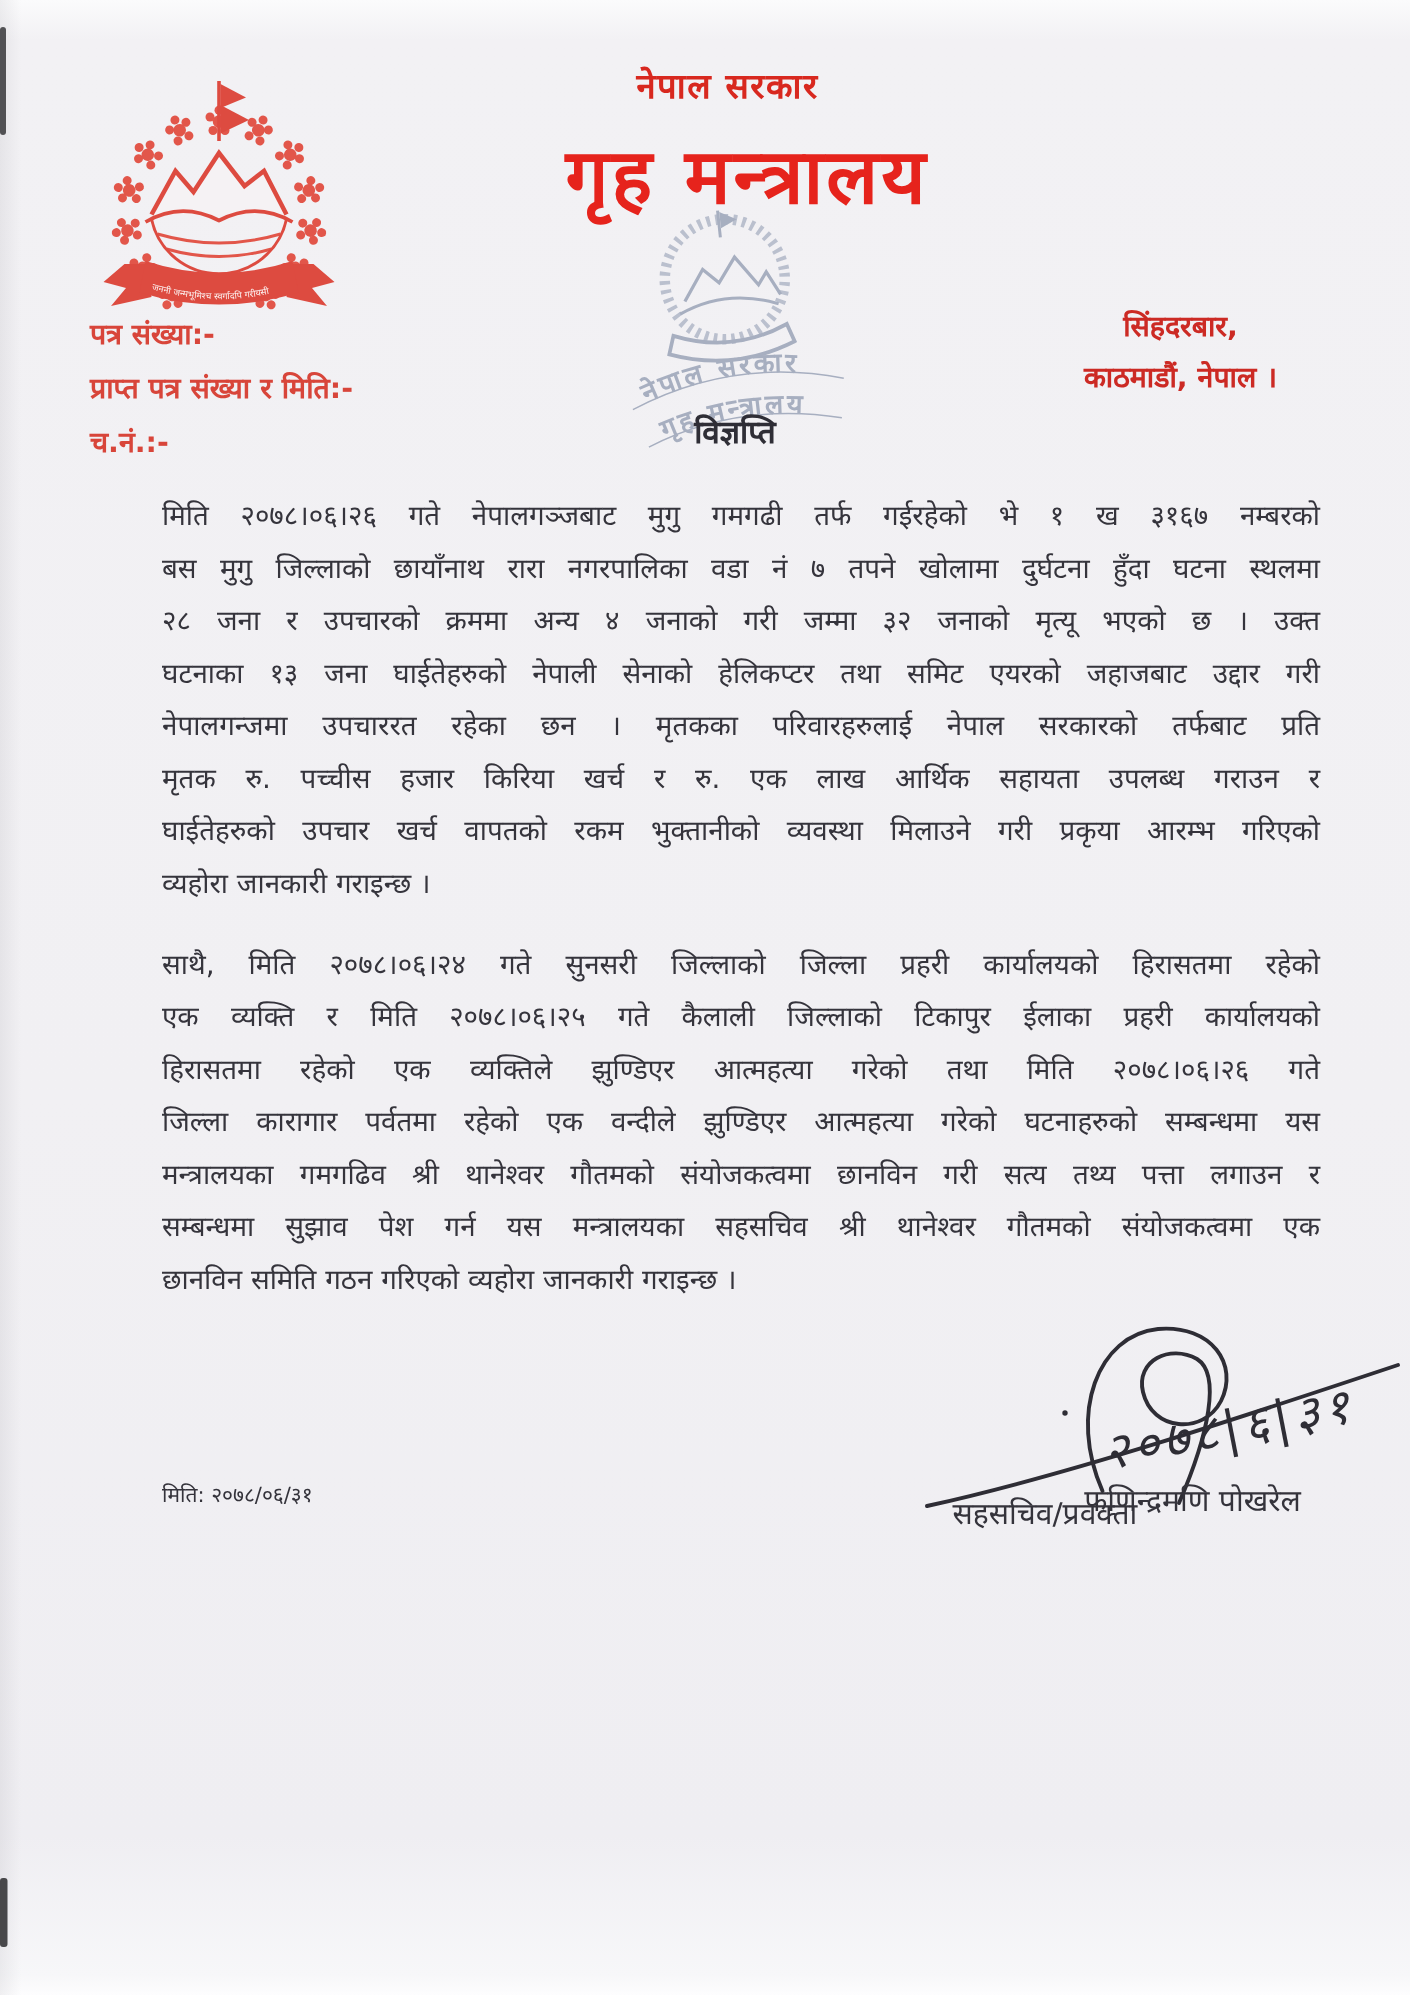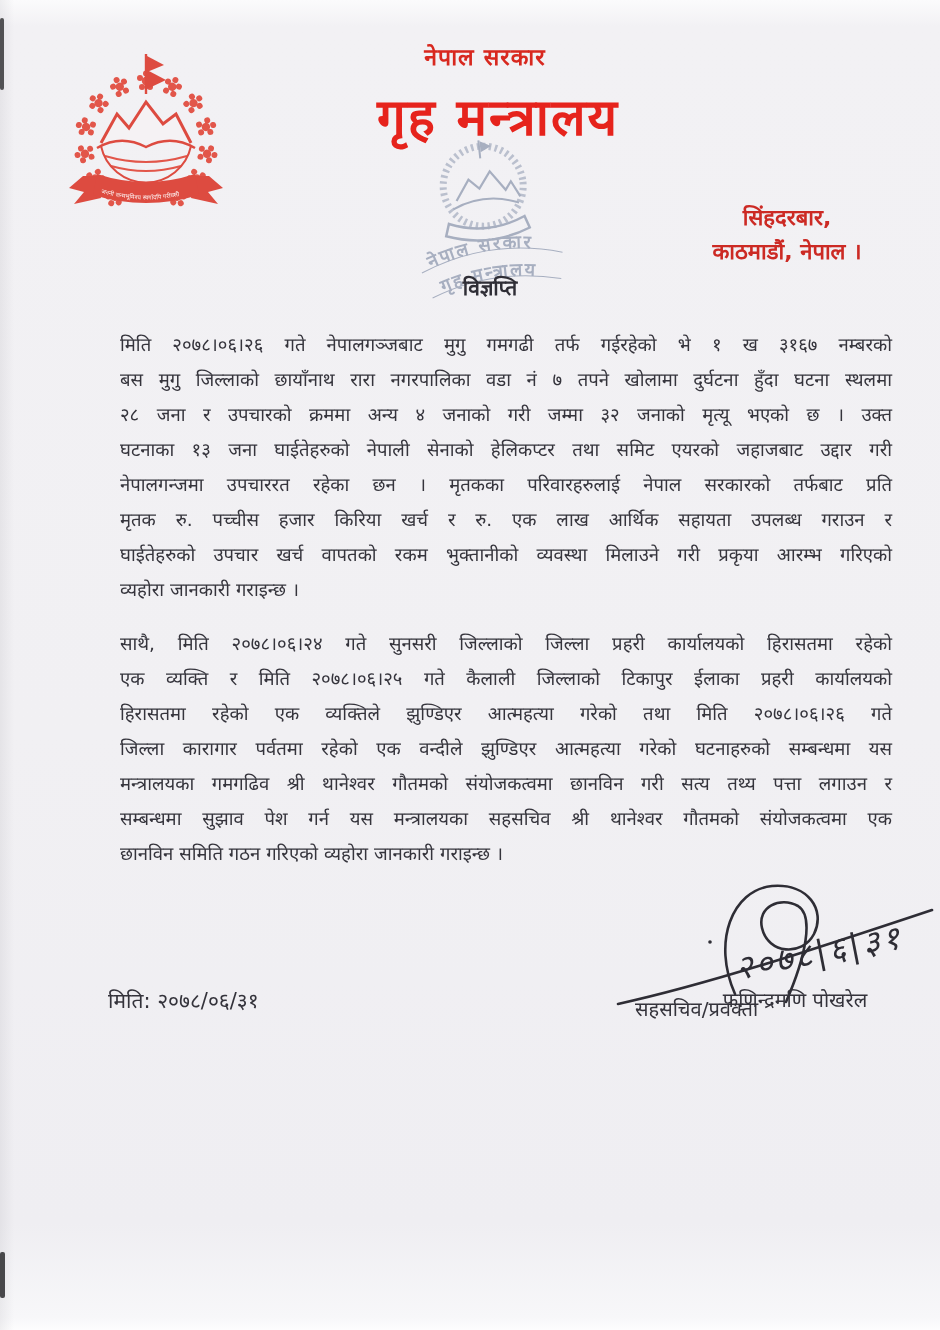--- a/index.html
+++ b/index.html
@@ -14,31 +14,31 @@
   .edge-shade{position:absolute;left:0;top:0;bottom:0;width:14px;
     background:linear-gradient(90deg,rgba(120,118,128,.10),rgba(120,118,128,0));}
 
   .emblem{position:absolute;left:60px;top:48px;width:172px;height:180px;}
   .header-center{position:absolute;left:0;right:0;text-align:center;}
   .gov-title{top:40px;transform:translateX(15px);font-size:23px;font-weight:bold;color:#d8281f;letter-spacing:1px;}
   .ministry-title{top:80px;transform:translateX(28px);font-size:51px;font-weight:800;color:#e6231c;letter-spacing:2px;}
   .stamp{position:absolute;left:386px;top:126px;width:200px;height:175px;opacity:.72;filter:blur(.3px);}
 
   .meta-left{position:absolute;left:60px;top:205px;color:#d8453a;font-size:19px;font-weight:600;line-height:36px;}
-  .address{position:absolute;right:48px;top:201px;width:210px;text-align:center;color:#cc2a24;font-size:22px;font-weight:bold;line-height:34px;}
+  .address{position:absolute;right:48px;top:201px;width:210px;text-align:center;color:#cc2a24;font-size:19px;font-weight:bold;line-height:34px;}
 
   .subject{position:absolute;left:0;right:0;top:273px;text-align:center;transform:translateX(20px);
     font-size:21px;font-weight:600;color:#2f2e36;}
 
-  .body-text{position:absolute;left:120px;top:327px;width:772px;font-size:18.5px;color:#35343c;}
+  .body-text{position:absolute;left:108px;top:327px;width:772px;font-size:18.5px;color:#35343c;}
   .bline{height:35px;line-height:35px;white-space:nowrap;text-align:justify;text-align-last:justify;}
   .bline.last{text-align:center;text-align-last:left;}
   .para + .para{margin-top:19px;}
 
-  .date-line{position:absolute;left:108px;top:986px;font-size:21px;color:#34333b;}
+  .date-line{position:absolute;left:108px;top:986px;font-size:14px;color:#34333b;}
 
   .sig-svg{position:absolute;left:600px;top:872px;width:340px;height:140px;}
   .sig-name{position:absolute;left:665px;top:986px;width:260px;text-align:center;font-size:20px;color:#34333b;}
   .sig-title{position:absolute;left:635px;top:995px;width:260px;font-size:20px;color:#34333b;}
   .sig-date-txt{font-size:33px;fill:#2e2d35;font-style:italic;letter-spacing:3px;}
 </style>
 </head>
 <body>
 
 <div class="page">
@@ -103,20 +103,25 @@
       <path id="st2" d="M38 166 Q100 142 168 160"></path>
       <text font-size="18" font-weight="bold" fill="#8b96ad" stroke="none" letter-spacing="2">
         <textPath href="#st1" startOffset="10">नेपाल सरकार</textPath>
       </text>
       <text font-size="18" font-weight="bold" fill="#8b96ad" stroke="none" letter-spacing="2">
         <textPath href="#st2" startOffset="12">गृह मन्त्रालय</textPath>
       </text>
     </g>
   </svg>
 
+  <div class="meta-left">
+    <div>पत्र संख्या:-</div>
+    <div>प्राप्त पत्र संख्या र मिति:-</div>
+    <div>च.नं.:-</div>
+  </div>
 
   <div class="address">
     <div>सिंहदरबार,</div>
     <div>काठमाडौं, नेपाल ।</div>
   </div>
 
   <div class="subject">विज्ञप्ति</div>
 
   <div class="body-text">
     <div class="para">

